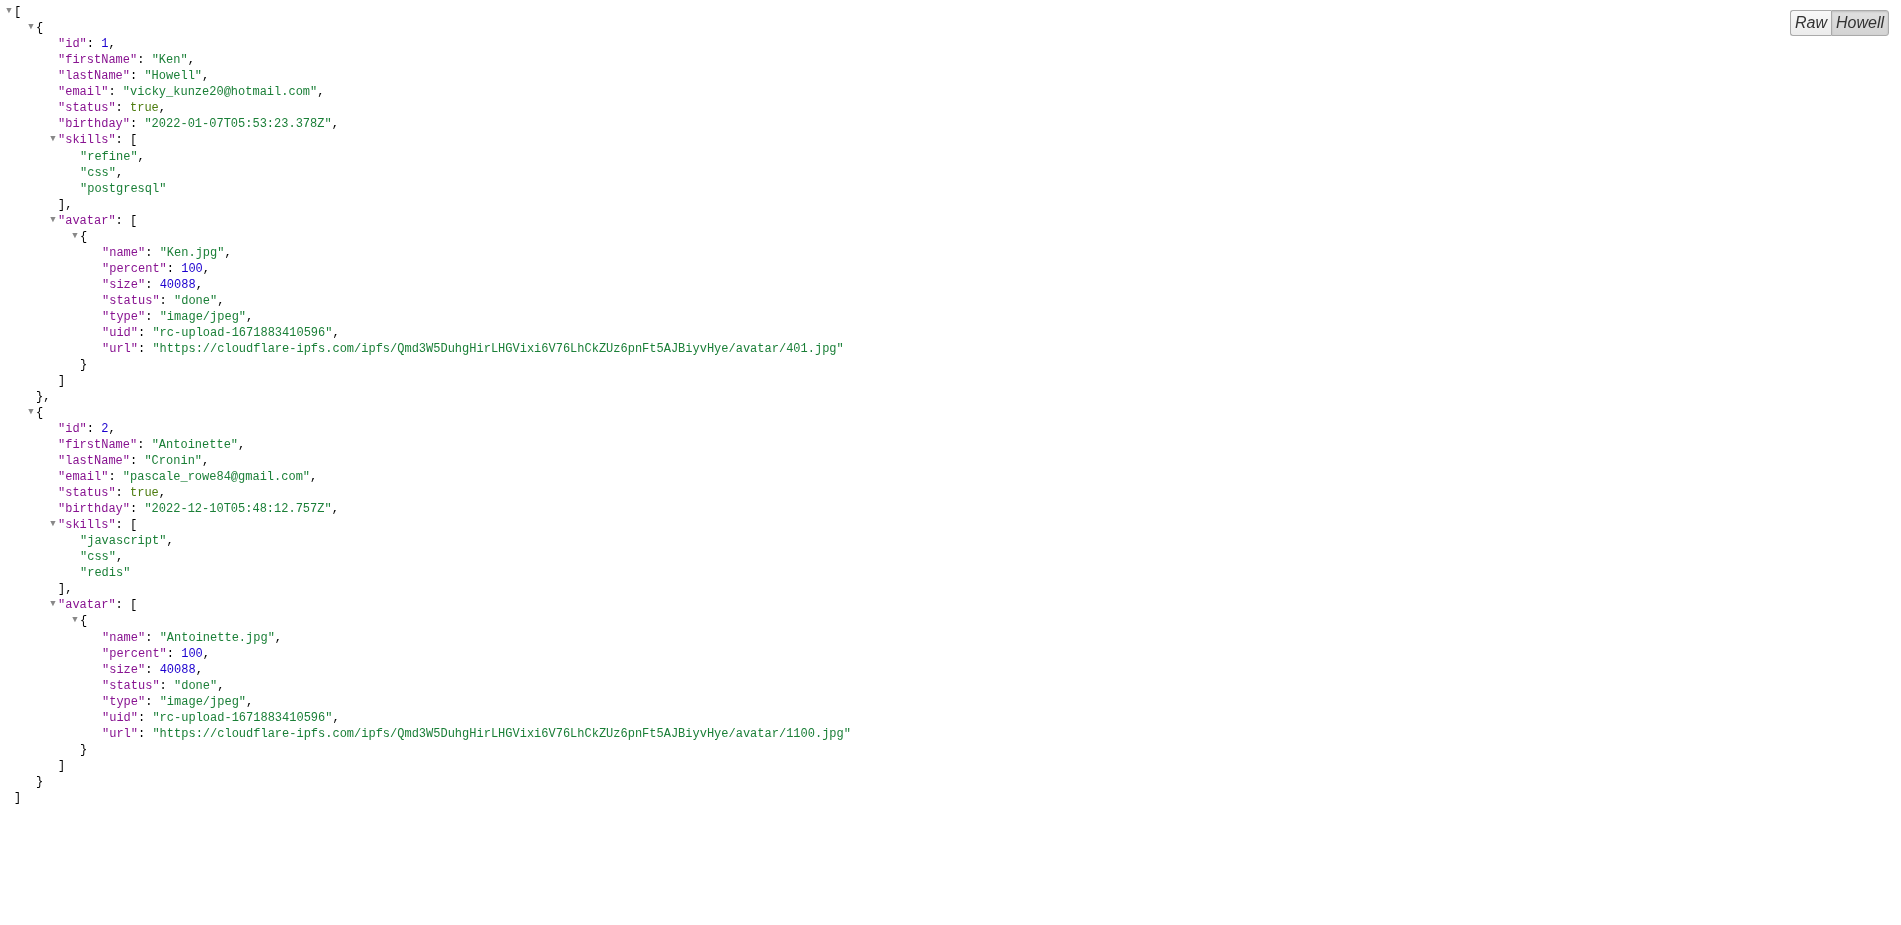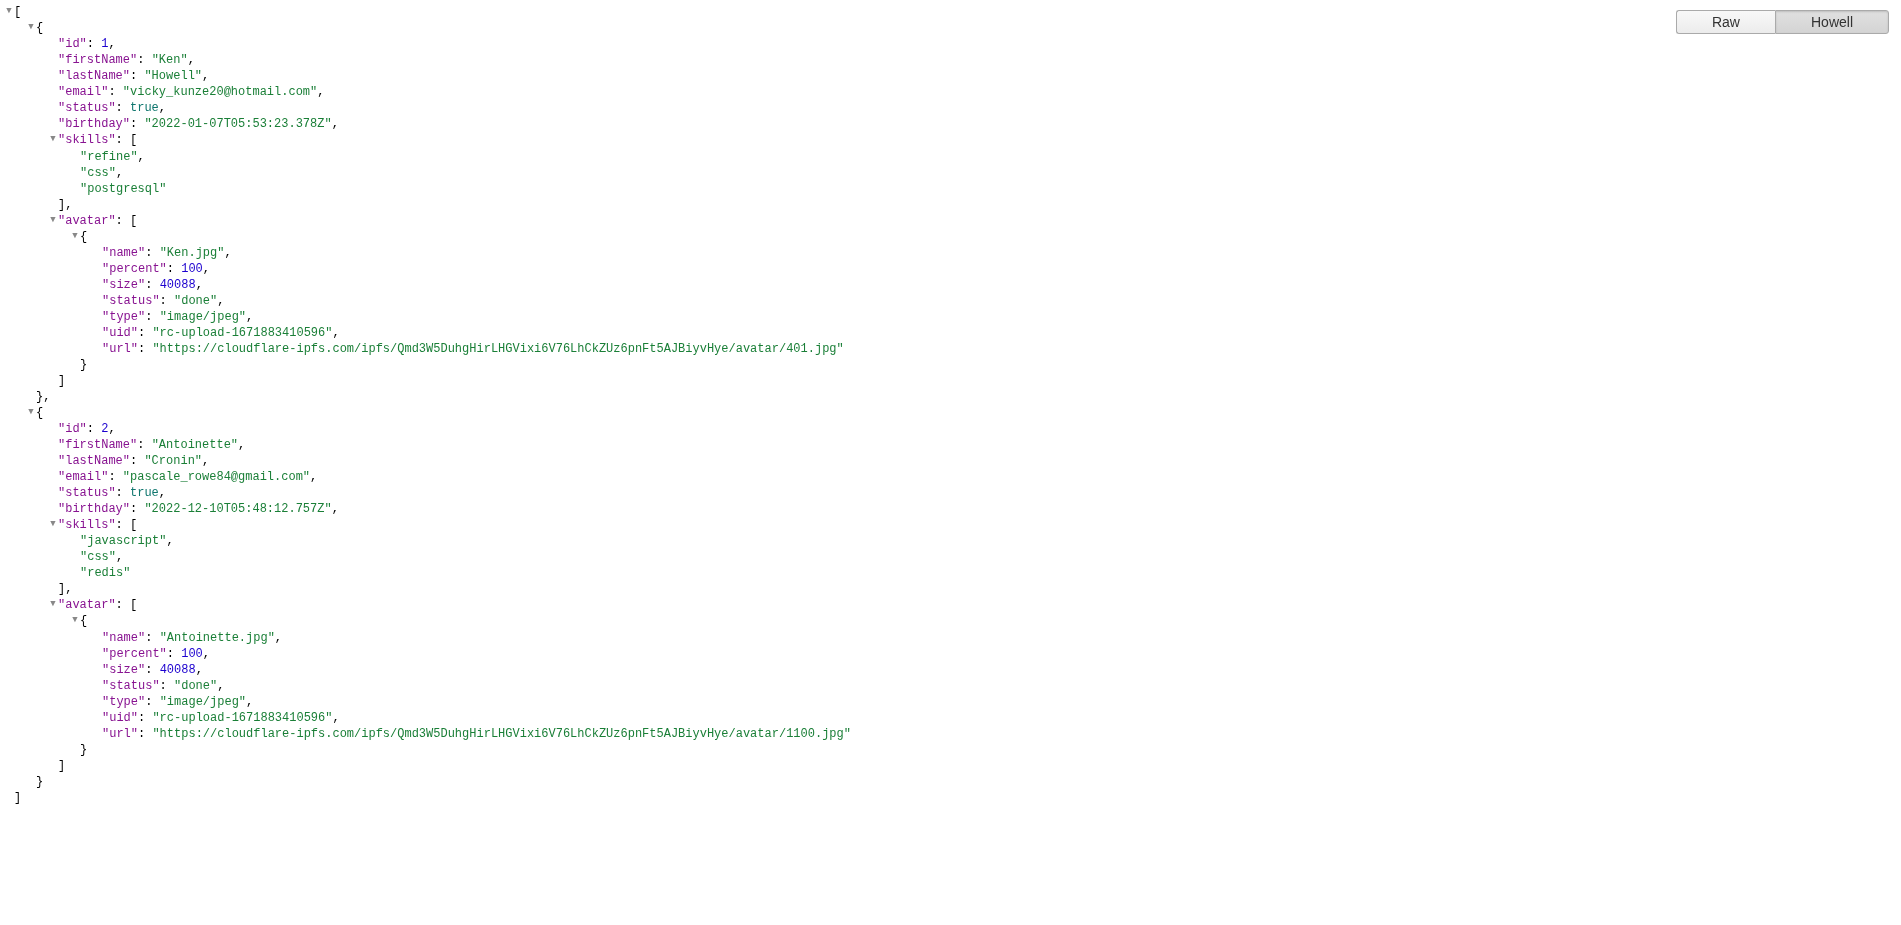--- a/index.html
+++ b/index.html
@@ -12,26 +12,27 @@
     }
     .toolbar {
       position: fixed;
       top: 10px;
       right: 12px;
       display: flex;
       z-index: 10;
     }
     .toolbar button {
       font-family: Arial, sans-serif;
-      font-size: 14px;
-      padding: 3px 35px;
+      font-size: 16px;
+      padding: 3px 4px;
       border: 1px solid #aaa;
       background: linear-gradient(#f8f8f8, #ececec);
       cursor: pointer;
       color: #333;
+      font-style: italic;
     }
     .toolbar button:first-child {
       border-radius: 3px 0 0 3px;
       border-right: none;
     }
     .toolbar button:last-child {
       border-radius: 0 3px 3px 0;
     }
     .toolbar button.active {
       background: linear-gradient(#e0e0e0, #d4d4d4);
@@ -53,21 +54,21 @@
       cursor: pointer;
       font-size: 9px;
       vertical-align: middle;
       user-select: none;
       position: relative;
       top: -1px;
     }
     .k { color: #881391; }
     .s { color: #1a7f37; }
     .n { color: #1c00cf; }
-    .b { color: #0f766e; }
+    .b { color: #4d7c0f; }
     .p { color: #000; }
   </style>
 </head>
 <body>
 
 <div class="toolbar">
   <button>Raw</button>
   <button class="active">Howell</button>
 </div>
 

